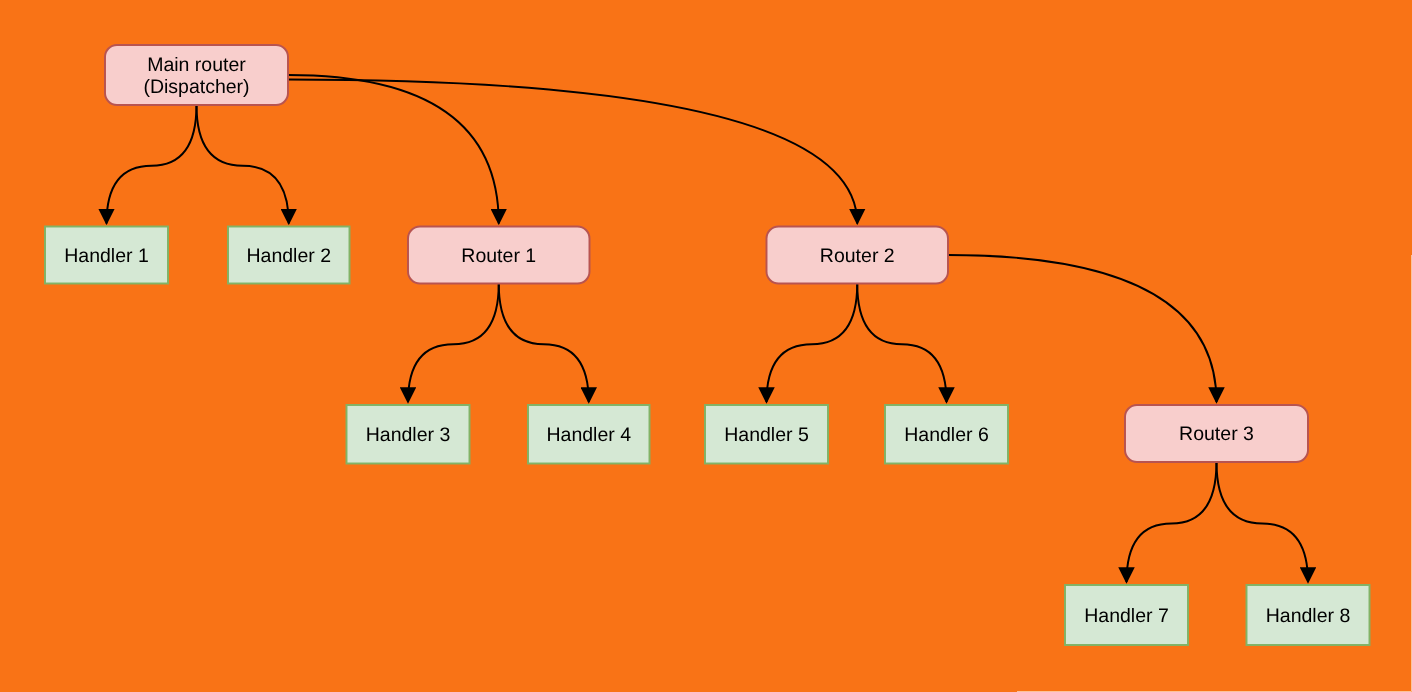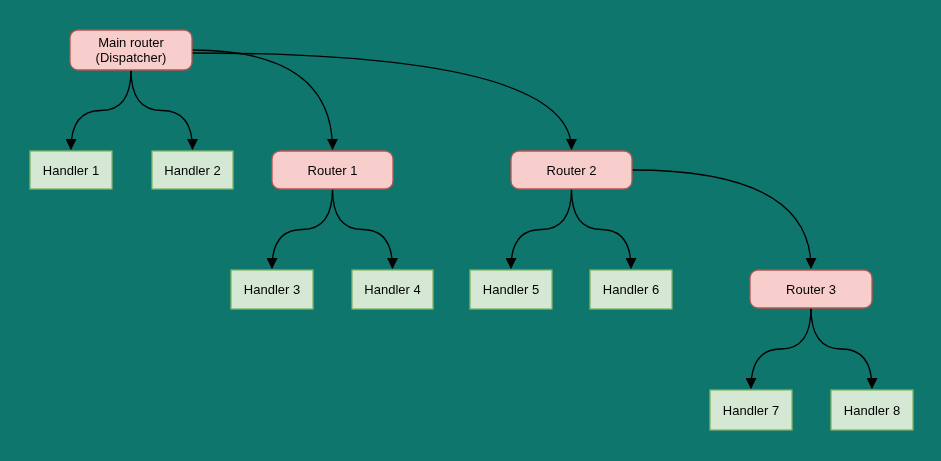--- a/index.html
+++ b/index.html
@@ -23,21 +23,21 @@
     fill: none;
     stroke-width: 1.3px;
   }
   svg .node-rect {
     stroke-width: 1.3px;
   }
 </style>
 </head>
 <body>
 
-<div class="canvas-wrap" style="background: #0f766e; text-decoration: underline;">
+<div class="canvas-wrap" style="background: #f97316; text-decoration: underline;">
   <svg id="diagram" width="941" height="461" viewBox="0 0 941 461">
     <defs>
       <marker id="arrow" viewBox="0 0 10 10" refX="9" refY="5" markerWidth="11" markerHeight="11" markerUnits="userSpaceOnUse" orient="auto">
         <path d="M 0 0 L 10 5 L 0 10 z" fill="#000000"></path>
       </marker>
     </defs>
     <g id="edges-layer">
         <path d="M 131 70 Q 131 110.5 101 110.5 Q 71 110.5 71 149" class="edge" stroke="#000000" marker-end="url(#arrow)"></path>
         <path d="M 131 70 Q 131 110.5 161.75 110.5 Q 192.5 110.5 192.5 149" class="edge" stroke="#000000" marker-end="url(#arrow)"></path>
         <path d="M 192 50 Q 332.5 50 332.5 149" class="edge" stroke="#000000" marker-end="url(#arrow)"></path>

